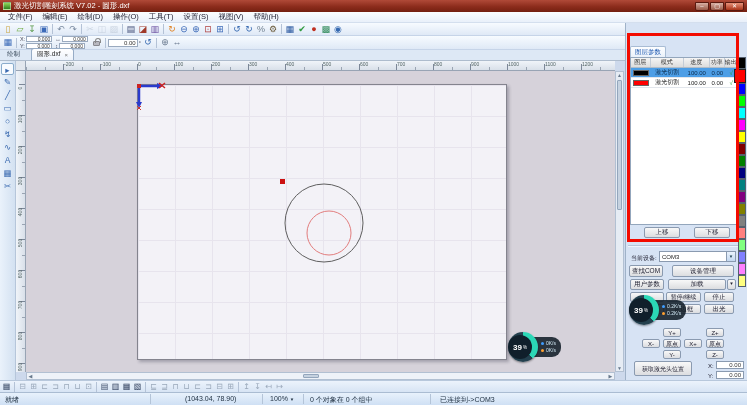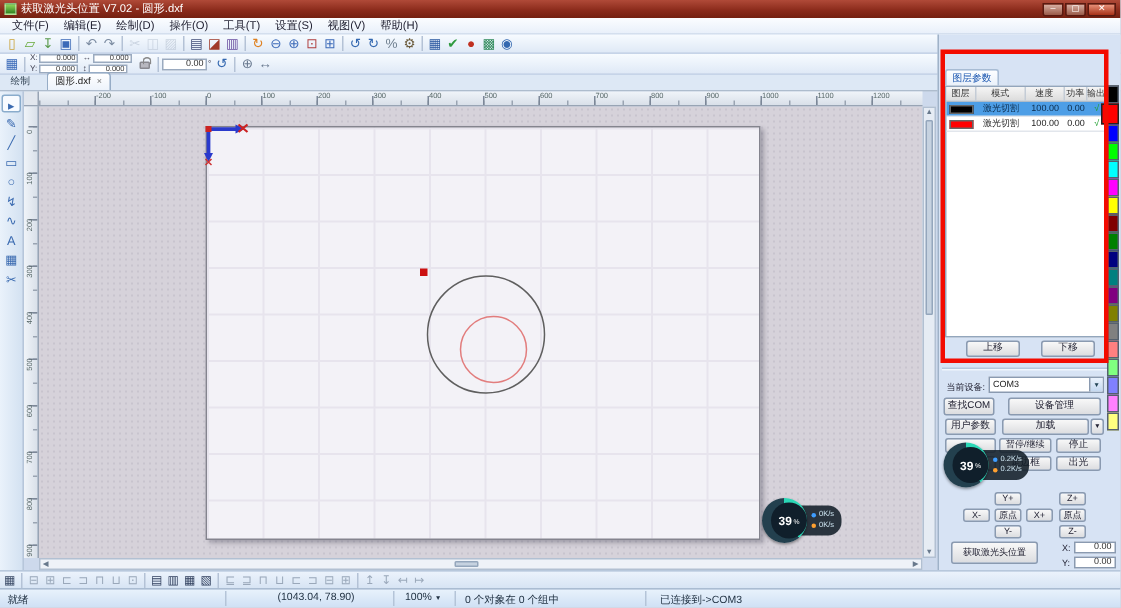--- a/index.html
+++ b/index.html
@@ -68,42 +68,42 @@
 .combo .arr{margin-left:auto;width:9px;height:100%;background:linear-gradient(#eaf2fc,#c4d8f0);border-left:1px solid #8a9ab0;display:flex;align-items:center;justify-content:center;font-size:4.5px;color:#245}
 .rlabel{position:absolute;font-size:6.5px;color:#223}
 .field{position:absolute;background:#fff;border:1px solid #8a9ab0;font-size:6px;text-align:right;padding-right:2px;color:#333;display:flex;align-items:center;justify-content:flex-end}
 .sepline{position:absolute;left:2px;width:118px;height:1px;background:#b6c6da;box-shadow:0 1px 0 #f0f6fc}
 #palette{position:absolute;left:112px;top:34px;width:10px}
 .swatch{width:8px;height:12px;border:1px solid #55606e;margin-bottom:0}
 .swatch.sel{width:12px;height:14px;margin-left:-4px;border:1px solid #222}
 
 .annot{position:absolute;left:627px;top:33px;width:112px;height:209px;border:3px solid #f30b00;z-index:40;pointer-events:none}
 .badge{position:absolute;display:flex;align-items:center;z-index:45}
-.bring{width:30px;height:30px;border-radius:50%;background:conic-gradient(#2bd7b6 0 140deg,#23404e 140deg 360deg);display:flex;align-items:center;justify-content:flex-end;z-index:2;box-shadow:0 1px 2px rgba(0,0,0,.4)}
+.bring{width:30px;height:30px;border-radius:50%;background:conic-gradient(#2bd7b6 0 140deg,#23404e 140deg 360deg);display:flex;align-items:center;justify-content:flex-start;z-index:2;box-shadow:0 1px 2px rgba(0,0,0,.4)}
 .binner{width:24px;height:24px;border-radius:50%;background:#101f2b;color:#fff;display:flex;align-items:center;justify-content:center;font-size:8px;font-weight:bold}
 .binner small{font-size:4.5px;font-weight:normal;margin-left:1px}
 .bpill{margin-left:-9px;padding:2px 5px 2px 12px;background:rgba(18,30,40,.88);border-radius:0 9px 9px 0;display:flex;flex-direction:column;justify-content:center;gap:2px;height:20px}
 .brate{display:flex;align-items:center;gap:2px;font-size:5px;color:#cfe6f2;line-height:1}
 .dot{width:3px;height:3px;border-radius:50%}
 .dot.b{background:#3f9dff}.dot.o{background:#ffa030}
 
 .bottombar{position:absolute;left:0;right:0;top:380px;height:12px;background:linear-gradient(#ecf3fc,#d7e4f4);border-top:1px solid #b8c8dc;display:flex;align-items:center;padding-left:1px}
 .bb-icon{width:11px;height:10px;font-size:8px;line-height:10px;text-align:center;flex:none}
 .statusbar{position:absolute;left:0;right:0;top:392px;height:13px;background:linear-gradient(#e8f2fc,#cfe0f4);border-top:1px solid #aabcd2;font-size:7px;color:#234}
 .st-item{position:absolute;top:2px;white-space:nowrap}
 .st-div{position:absolute;top:1px;width:1px;height:10px;background:#b4c4d8}
 
 svg{overflow:visible}
 </style>
 </head>
 <body>
 
 <div class="titlebar">
   <span class="title-icon"></span>
-  <span>获取激光头位置 V7.02 - 圆形.dxf</span>
+  <span>激光切割雕刻系统 V7.02 - 圆形.dxf</span>
   <span class="win-controls">
     <span class="win-btn">–</span>
     <span class="win-btn">▢</span>
     <span class="win-btn close">✕</span>
   </span>
 </div>
 
 <div class="menubar" id="menubar">
     <span class="menu-item">文件(F)</span>
     <span class="menu-item">编辑(E)</span>

